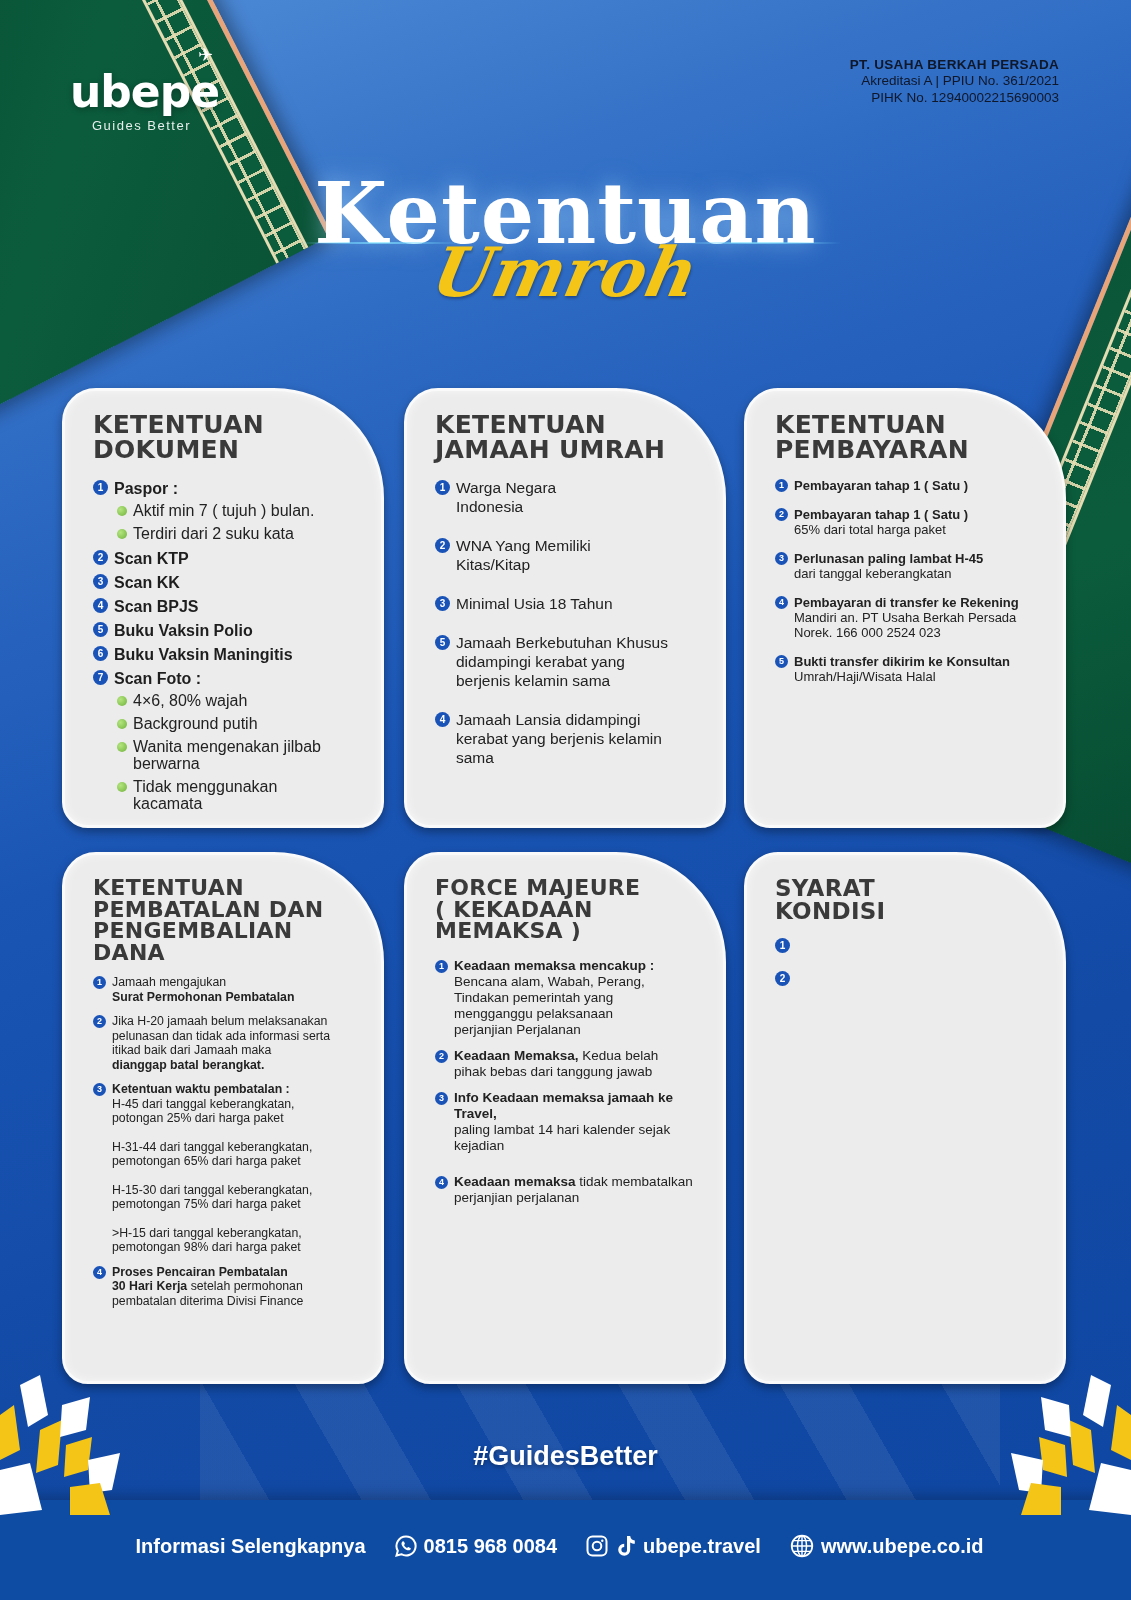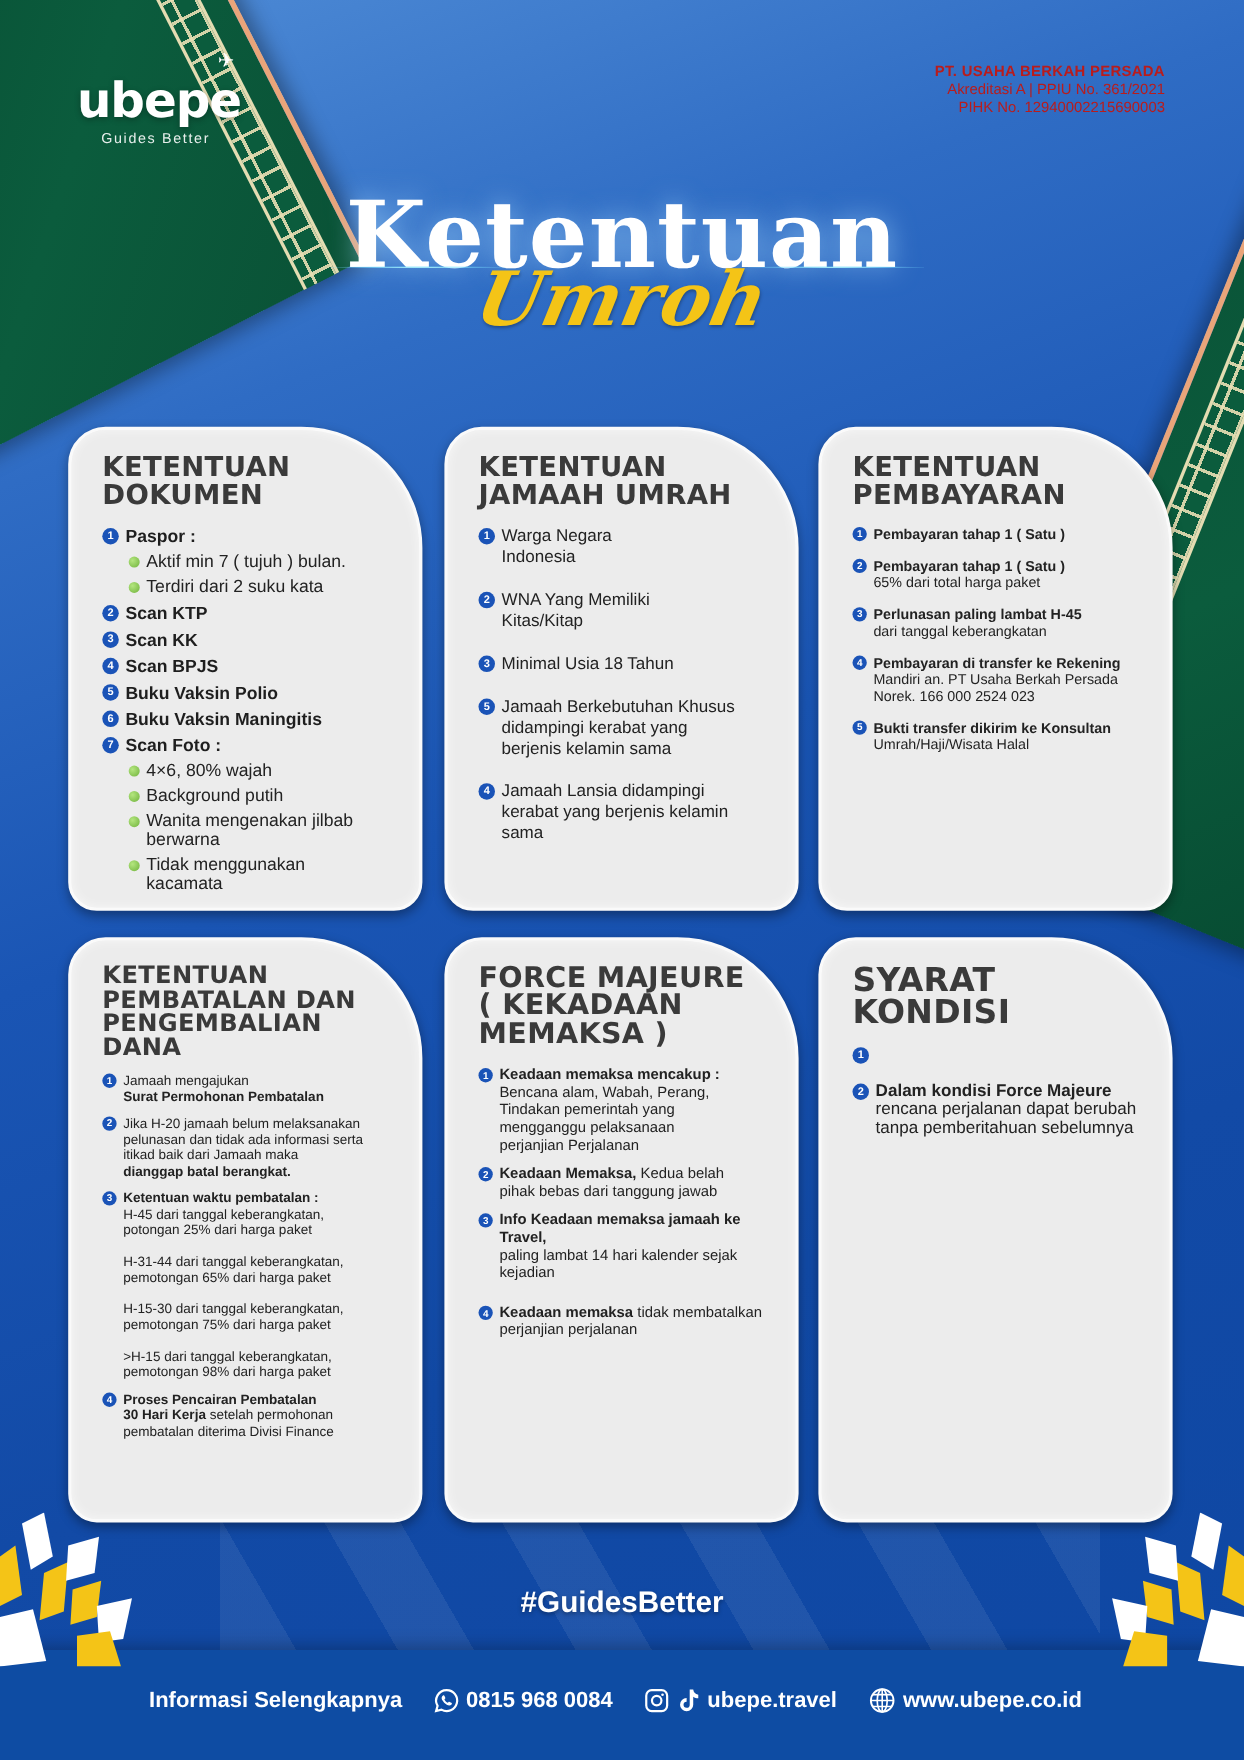--- a/index.html
+++ b/index.html
@@ -36,21 +36,21 @@
   }
   .rug-right .band { left: 22px; }
 
   
   .logo { position: absolute; left: 70px; top: 50px; color: #fff; z-index: 3; }
   .logo-word { font-family: "DejaVu Sans", sans-serif; font-size: 44px; font-weight: bold; letter-spacing: -1px; line-height: 1; text-shadow: 0 2px 6px rgba(0,0,0,0.3); margin-top: 20px; }
   .logo-plane { position: absolute; left: 128px; top: -6px; font-size: 18px; }
   .logo-tag { font-size: 13px; letter-spacing: 1.5px; margin-top: 4px; margin-left: 22px; opacity: 0.9; }
 
   
-  .company { position: absolute; right: 72px; top: 57px; text-align: right; color: #b91c1c; z-index: 3; }
+  .company { position: absolute; right: 72px; top: 57px; text-align: right; color: #0f172a; z-index: 3; }
   .company-name { font-size: 13.5px; font-weight: bold; letter-spacing: 0.3px; }
   .company-line { font-size: 13.5px; line-height: 17px; }
 
   
   .title { position: absolute; left: 0; right: 0; top: 172px; text-align: center; z-index: 3; }
   .title-main {
     font-family: "DejaVu Serif", serif; font-weight: bold; font-size: 84px; color: #fff;
     letter-spacing: 1px; line-height: 1;
     text-shadow: 0 0 24px rgba(170,220,255,0.6);
   }
@@ -103,27 +103,27 @@
 
   
   #c4 { left: 62px; top: 852px; height: 532px; }
   #c4 h2 { font-size: 22px; margin-bottom: 12px; }
   #c4 .item { font-size: 12.3px; color: #222; line-height: 14.5px; margin-bottom: 10px; }
   #c4 .num { width: 13px; height: 13px; font-size: 9px; margin-top: 1px; }
   #c4 .gap { height: 14px; }
 
   
   #c5 { left: 404px; top: 852px; height: 532px; }
-  #c5 h2 { font-size: 26px; }
+  #c5 h2 { font-size: 22px; }
   #c5 .item { font-size: 13.5px; color: #222; line-height: 16px; margin-bottom: 10px; }
   #c5 .num { width: 13px; height: 13px; font-size: 9px; margin-top: 2px; }
 
   
   #c6 { left: 744px; top: 852px; height: 532px; }
-  #c6 h2 { font-size: 30px; margin-bottom: 14px; }
+  #c6 h2 { font-size: 23px; margin-bottom: 14px; }
   #c6 .item { font-size: 15.5px; color: #222; line-height: 17px; margin-bottom: 16px; }
 
   
   .hashtag { position: absolute; left: 0; right: 0; top: 1441px; text-align: center; color: #fff; font-size: 27px; font-weight: bold; text-shadow: 0 2px 4px rgba(0,0,0,0.35); z-index: 3; }
   .footer-band { position: absolute; left: 0; right: 0; bottom: 0; height: 100px; background: #0e4ca3; box-shadow: 0 -4px 14px rgba(0,0,0,0.25); z-index: 2; }
   .footer { position: absolute; left: 0; right: 12px; top: 1533px; display: flex; justify-content: center; align-items: center; gap: 28px; color: #fff; font-weight: bold; font-size: 20px; z-index: 3; }
   .footer .grp { display: flex; align-items: center; gap: 6px; }
   .ico { display: inline-flex; align-items: center; justify-content: center; }
 
   .ornament { position: absolute; z-index: 3; width: 130px; height: 140px; }
@@ -366,24 +366,20 @@
 <div class="card" id="c6">
   <h2>
     <span>SYARAT</span><br>
     <span>KONDISI</span>
   </h2>
   <div class="row item">
       <span class="num">1</span>
     </div>
   <div class="row item">
       <span class="num">2</span>
-      <div style="max-width:240px">
-        <div class="b">Dalam kondisi Force Majeure</div>
-        <div>rencana perjalanan dapat berubah tanpa pemberitahuan sebelumnya</div>
-      </div>
     </div>
 </div>
 
 <svg class="ornament orn-left" viewBox="0 0 130 140">
   <polygon points="20,10 40,0 48,40 28,52" fill="#fff"></polygon>
   <polygon points="0,40 14,30 20,75 0,85" fill="#f4c417"></polygon>
   <polygon points="40,55 62,45 58,90 36,98" fill="#f4c417"></polygon>
   <polygon points="62,30 90,22 86,55 60,62" fill="#fff"></polygon>
   <polygon points="66,70 92,62 88,95 64,102" fill="#f4c417"></polygon>
   <polygon points="88,85 120,78 112,115 90,118" fill="#fff"></polygon>

